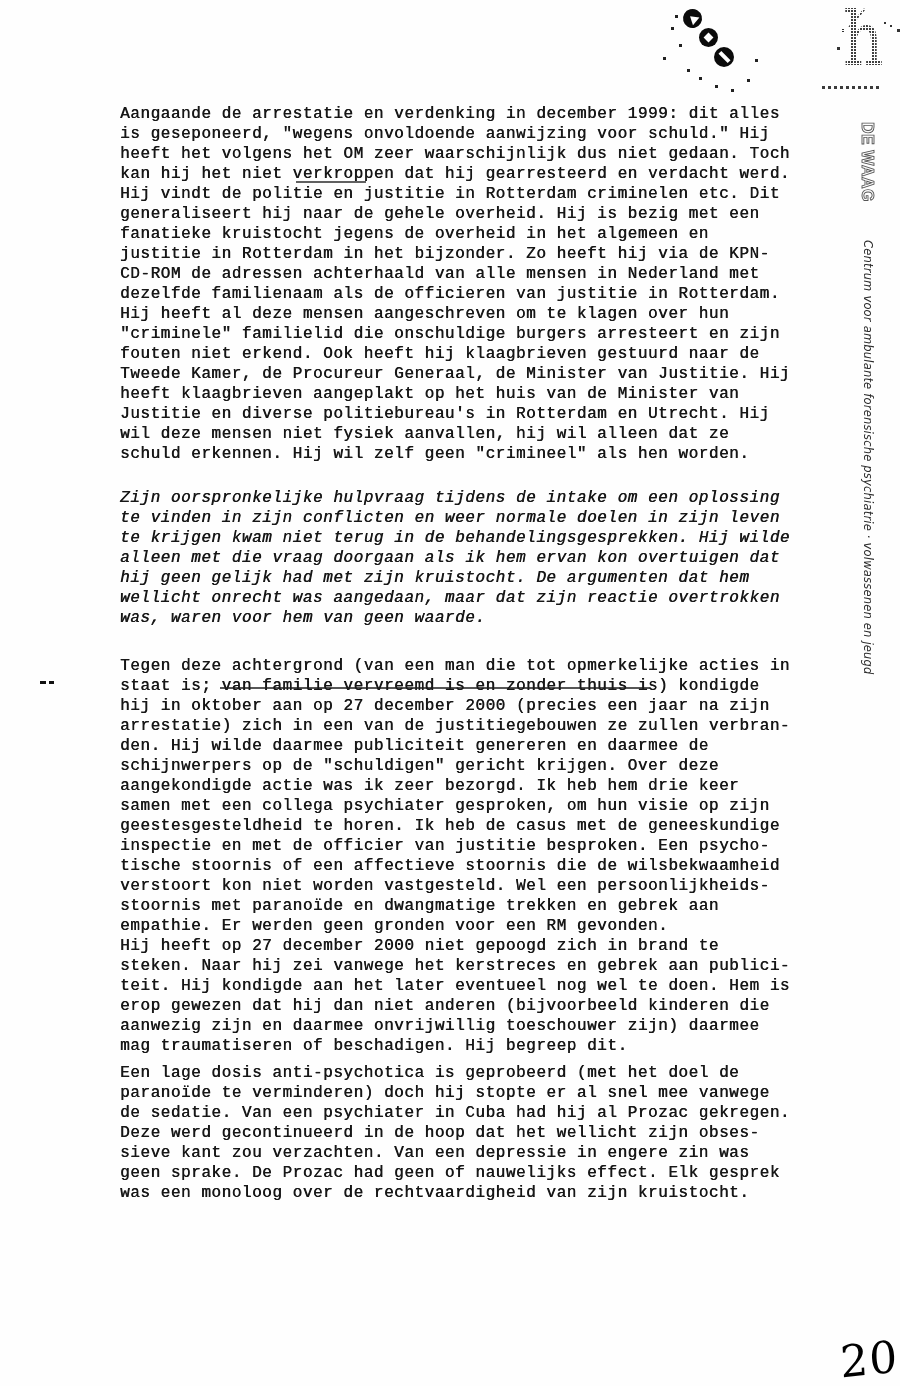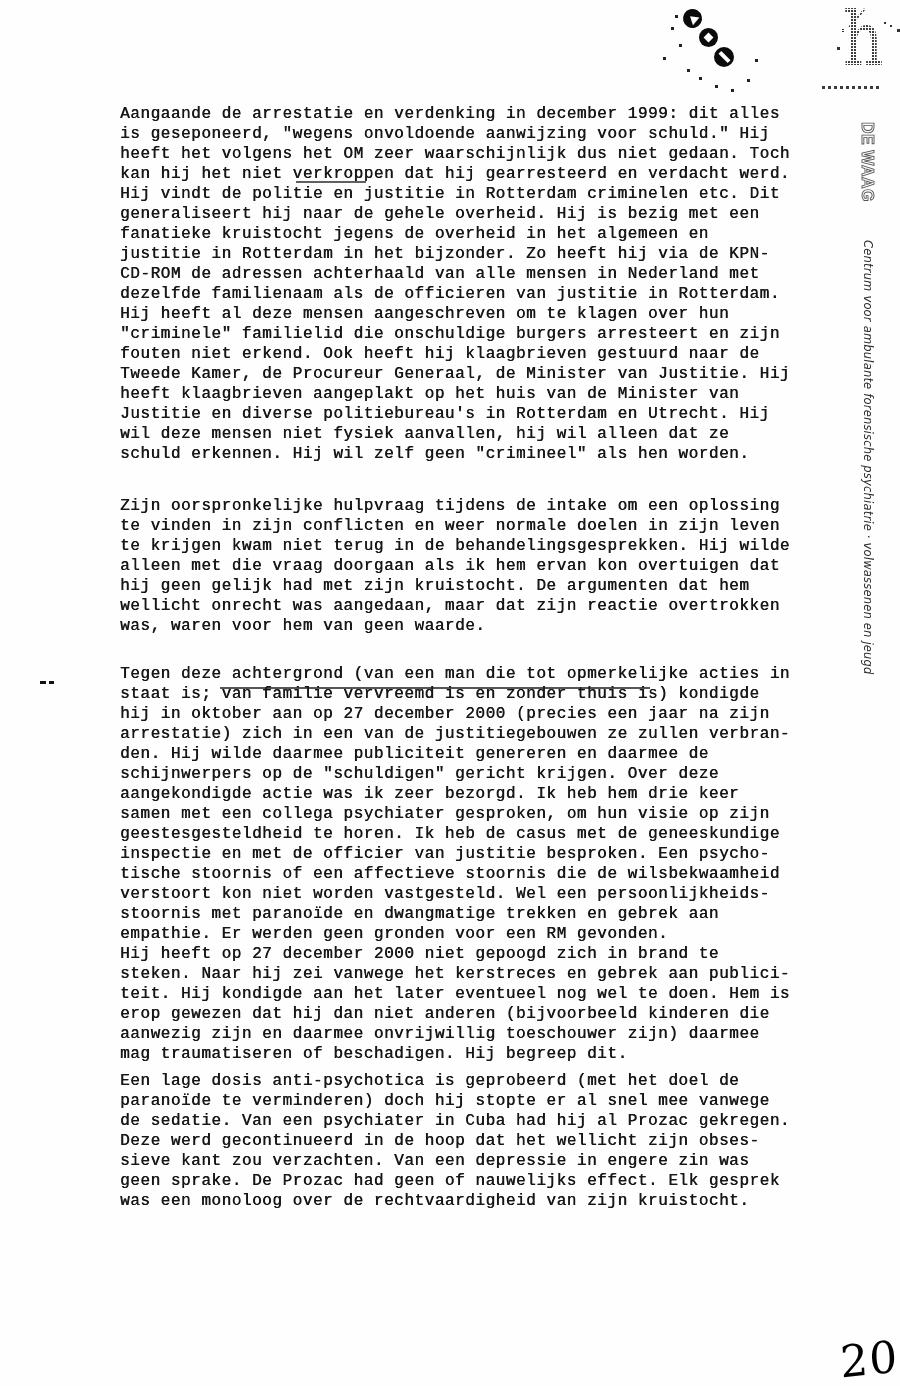--- a/index.html
+++ b/index.html
@@ -11,22 +11,22 @@
     font-family:"Liberation Mono","DejaVu Sans Mono",monospace;
   }
   
   .textblock{
     position:absolute;left:120px;top:104px;width:700px;
     font-size:16px;line-height:20px;letter-spacing:0.55px;
     color:#171717;
     text-shadow:0.45px 0 0 #171717;
   }
   .para{white-space:pre;margin:0;}
-  .para.p1{margin-bottom:32px;}
-  .para.p2{margin-bottom:28px;}
+  .para.p1{margin-bottom:24px;}
+  .para.p2{margin-bottom:28px;font-style:italic;}
   .para.p3{margin-bottom:7px;}
   
   .stamp-circle{position:absolute;border-radius:50%;background:#0b0b0b;display:flex;align-items:center;justify-content:center;}
   .c1{left:683px;top:9px;width:19px;height:19px;transform:rotate(-15deg);}
   .c2{left:699px;top:28px;width:19px;height:19px;}
   .c3{left:714px;top:47px;width:20px;height:20px;}
   .tri{width:0;height:0;border-left:5px solid transparent;border-right:5px solid transparent;border-bottom:8px solid #fff;transform:rotate(-35deg);}
   .diamond{width:7px;height:7px;background:#fff;transform:rotate(45deg);}
   .slashbar{width:13px;height:4px;background:#fff;transform:rotate(45deg);}
   .speckles{position:absolute;left:0;top:0;width:1px;height:1px;background:transparent;

